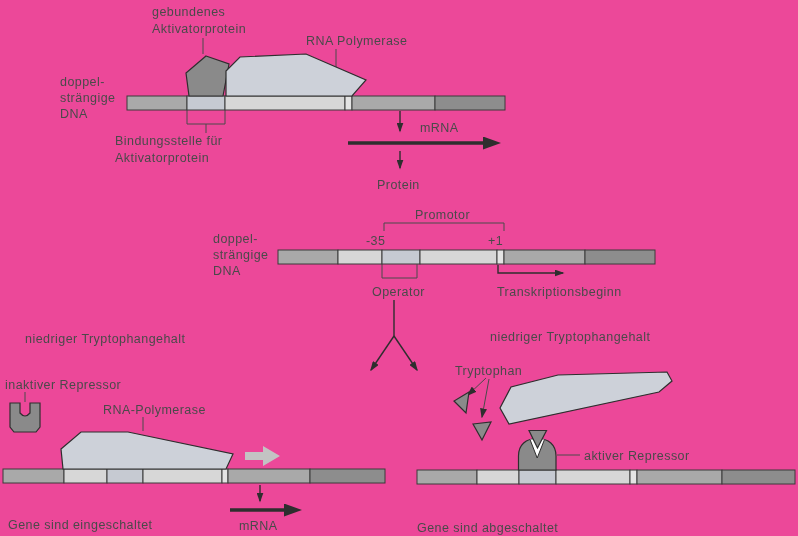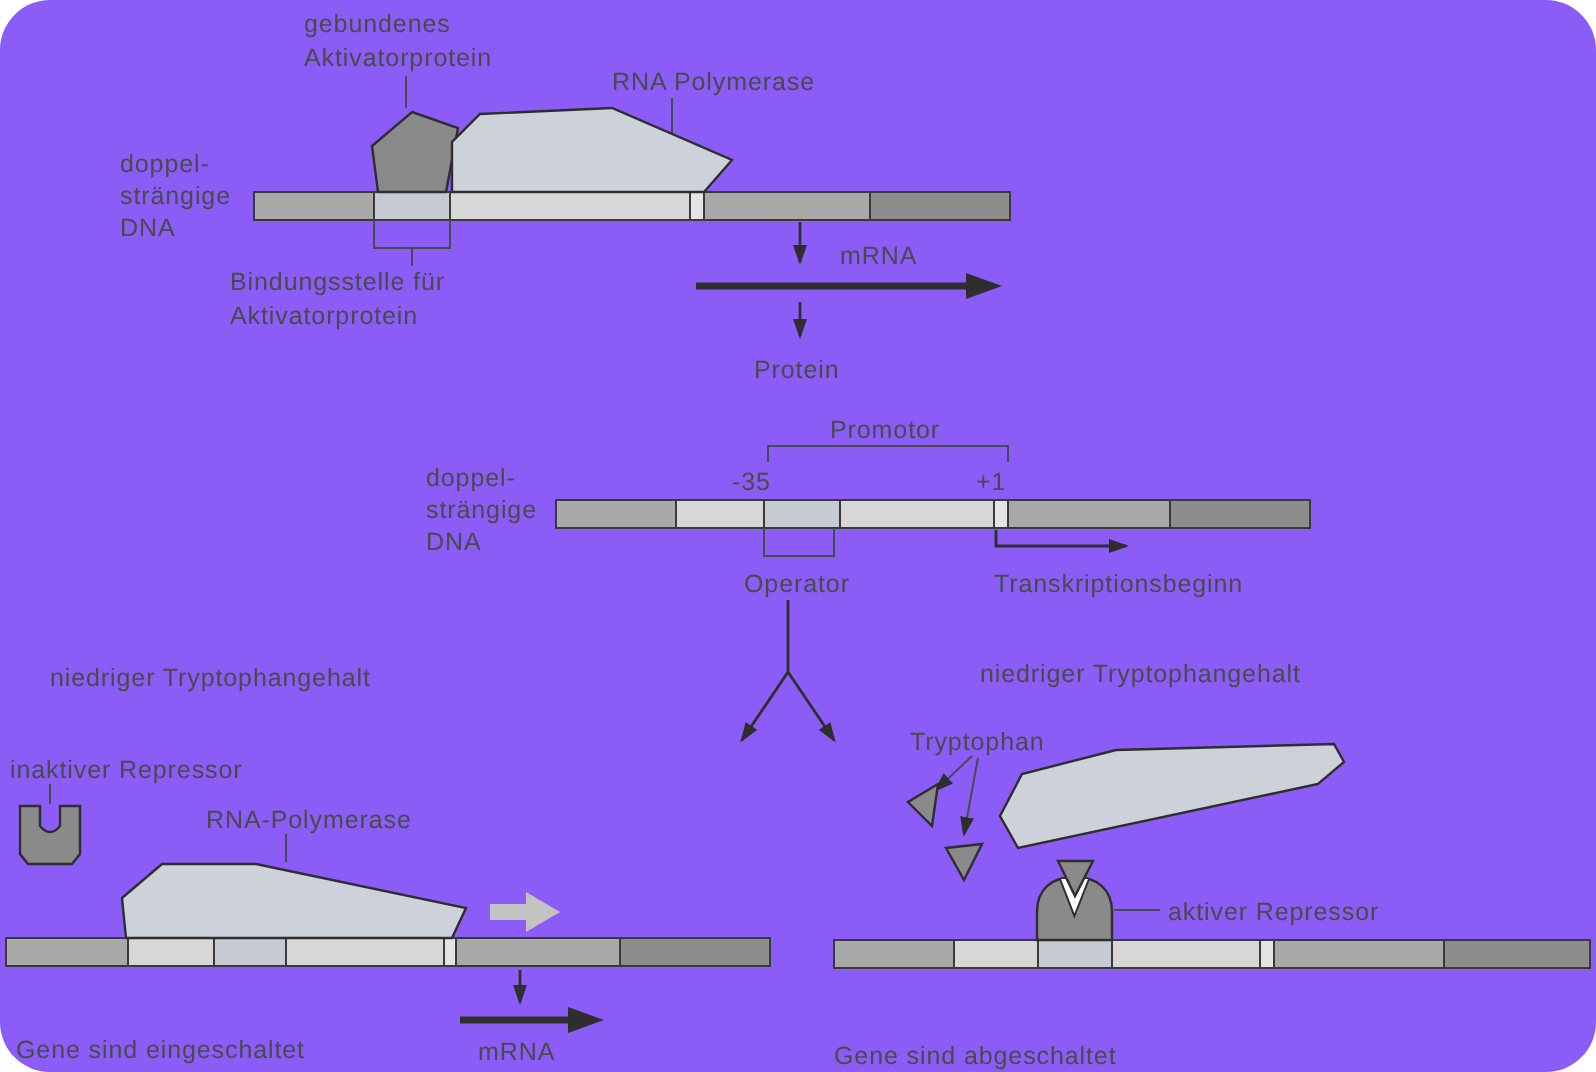--- a/index.html
+++ b/index.html
@@ -1,16 +1,16 @@
 <!DOCTYPE html>
 <html><head>
 <meta charset="utf-8">
 <style>
   html,body{margin:0;padding:0;background:#ffffff;}
-  #stage{position:relative;width:798px;height:536px;background:#8b5cf6;overflow:hidden;border-radius:25px;}
+  #stage{position:relative;width:798px;height:536px;background:#ec4899;overflow:hidden;}
   svg{display:block;}
   .lbl{font-family:"Liberation Sans",sans-serif;font-size:12.5px;letter-spacing:0.45px;fill:#4a4a4a;}
   .ptr{stroke:#4a4a4a;stroke-width:1;fill:none;}
   .bracket{stroke:#4a4a4a;stroke-width:1;fill:none;}
   .aline{stroke:#2e2e2e;stroke-width:1.4;fill:none;}
   .athick{stroke:#2e2e2e;stroke-width:3.4;fill:none;}
   .seg{stroke:#3a3a3a;stroke-width:1;}
   .seg-medium{fill:#a9a9a9;}
   .seg-light{fill:#d7d7d7;}
   .seg-pale{fill:#e4e4e4;}

